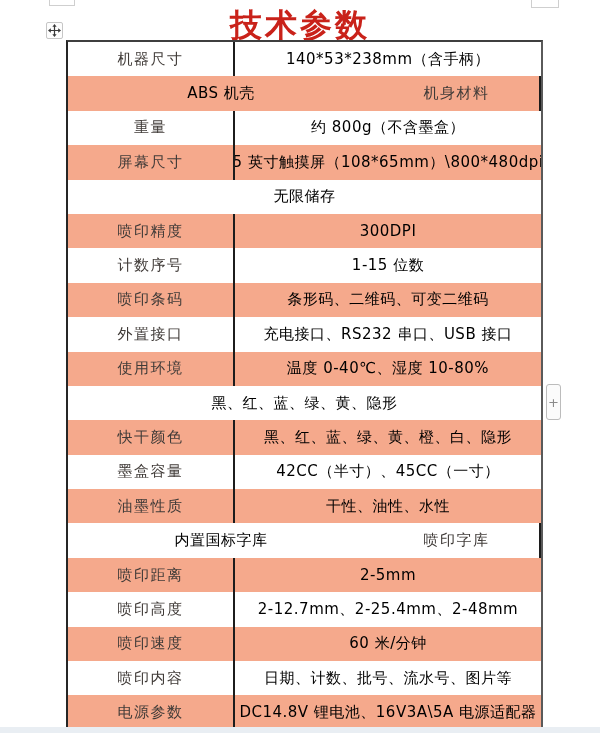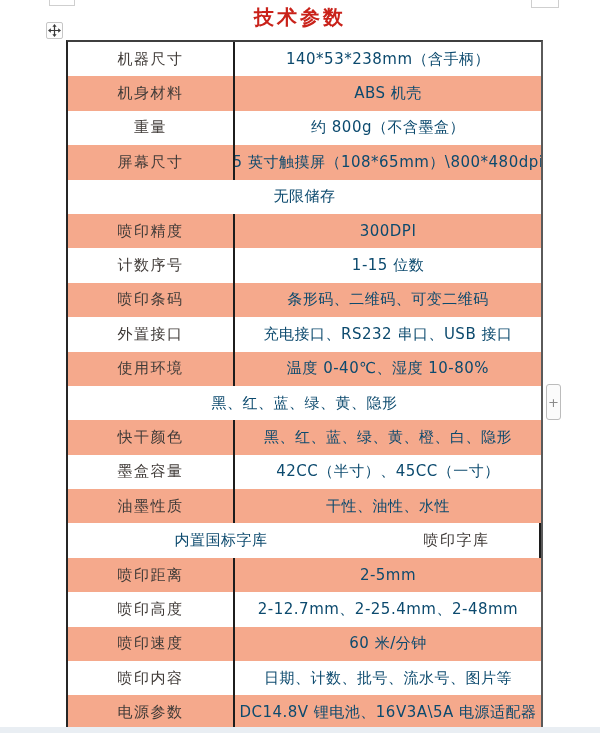--- a/index.html
+++ b/index.html
@@ -2,35 +2,35 @@
 <html><head>
 <meta charset="utf-8">
 <style>
   html,body{margin:0;padding:0;background:#fff;}
   .page{
     position:relative;width:600px;height:733px;background:#ffffff;overflow:hidden;
     font-family:"DejaVu Sans","Liberation Sans",sans-serif;
   }
   .doc-title{
     position:absolute;top:4px;left:0;width:100%;margin:0;
-    text-align:center;font-size:20px;font-weight:700;color:#c9221a;letter-spacing:3px;
+    text-align:center;font-size:32px;font-weight:700;color:#c9221a;letter-spacing:3px;
   }
   .spec-table{
     position:absolute;left:66px;top:40px;width:473px;
     border-top:2px solid #3f3f3f;border-left:2px solid #262626;border-right:2px solid #5a5a5a;
     background:#ffffff;
   }
   .row{display:flex;height:34.4px;}
   .row.band{background:#f5a98c;}
   .cell{display:flex;align-items:center;justify-content:center;overflow:hidden;white-space:nowrap;}
   .cell.label{
     width:165px;flex:none;border-right:2px solid #1c1c1c;
     color:#403b38;font-size:15px;letter-spacing:1.5px;
   }
-  .cell.value{flex:1;color:#0c4a6e;font-size:15px;letter-spacing:0.5px;}
+  .cell.value{flex:1;color:#000000;font-size:15px;letter-spacing:0.5px;}
   .move-handle{
     position:absolute;left:46px;top:22px;width:17px;height:17px;box-sizing:border-box;
     border:1px solid #c6c6c6;background:#fdfdfd;border-radius:2px;
     display:flex;align-items:center;justify-content:center;cursor:move;
   }
   .frag{position:absolute;border:1px solid #cfcfcf;background:#ffffff;box-sizing:border-box;}
   .frag-tl{left:49px;top:-8px;width:26px;height:14px;}
   .frag-tr{left:531px;top:-6px;width:28px;height:14px;}
   .plus-btn{
     position:absolute;left:546px;top:384px;width:15px;height:36px;box-sizing:border-box;
@@ -65,22 +65,22 @@
 
   <h1 class="doc-title">技术参数</h1>
 
   <div class="spec-table">
     <div id="table-body">
         <div class="row">
           <div class="cell label">机器尺寸</div>
           <div class="cell value">140*53*238mm（含手柄）</div>
         </div>
         <div class="row band">
+          <div class="cell value">ABS 机壳</div>
           <div class="cell label">机身材料</div>
-          <div class="cell value">ABS 机壳</div>
         </div>
         <div class="row">
           <div class="cell label">重量</div>
           <div class="cell value">约 800g（不含墨盒）</div>
         </div>
         <div class="row band">
           <div class="cell label">屏幕尺寸</div>
           <div class="cell value">5 英寸触摸屏（108*65mm）\800*480dpi</div>
         </div>
         <div class="row">

